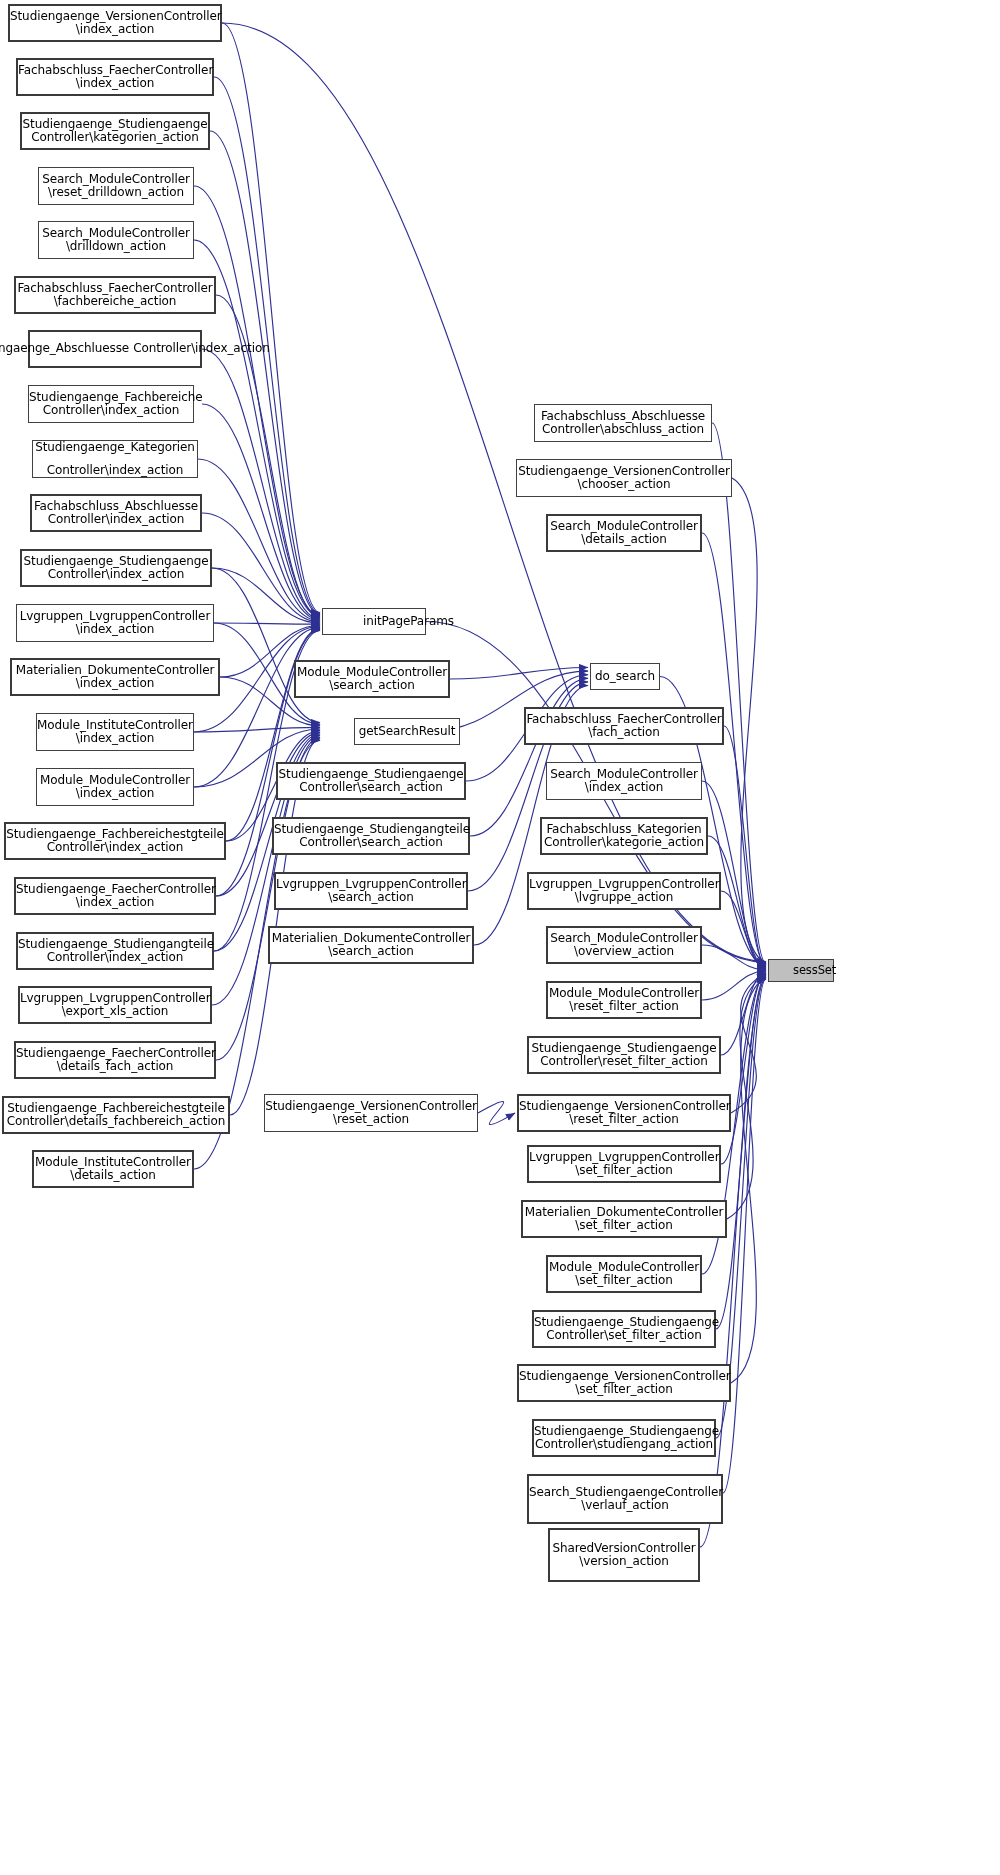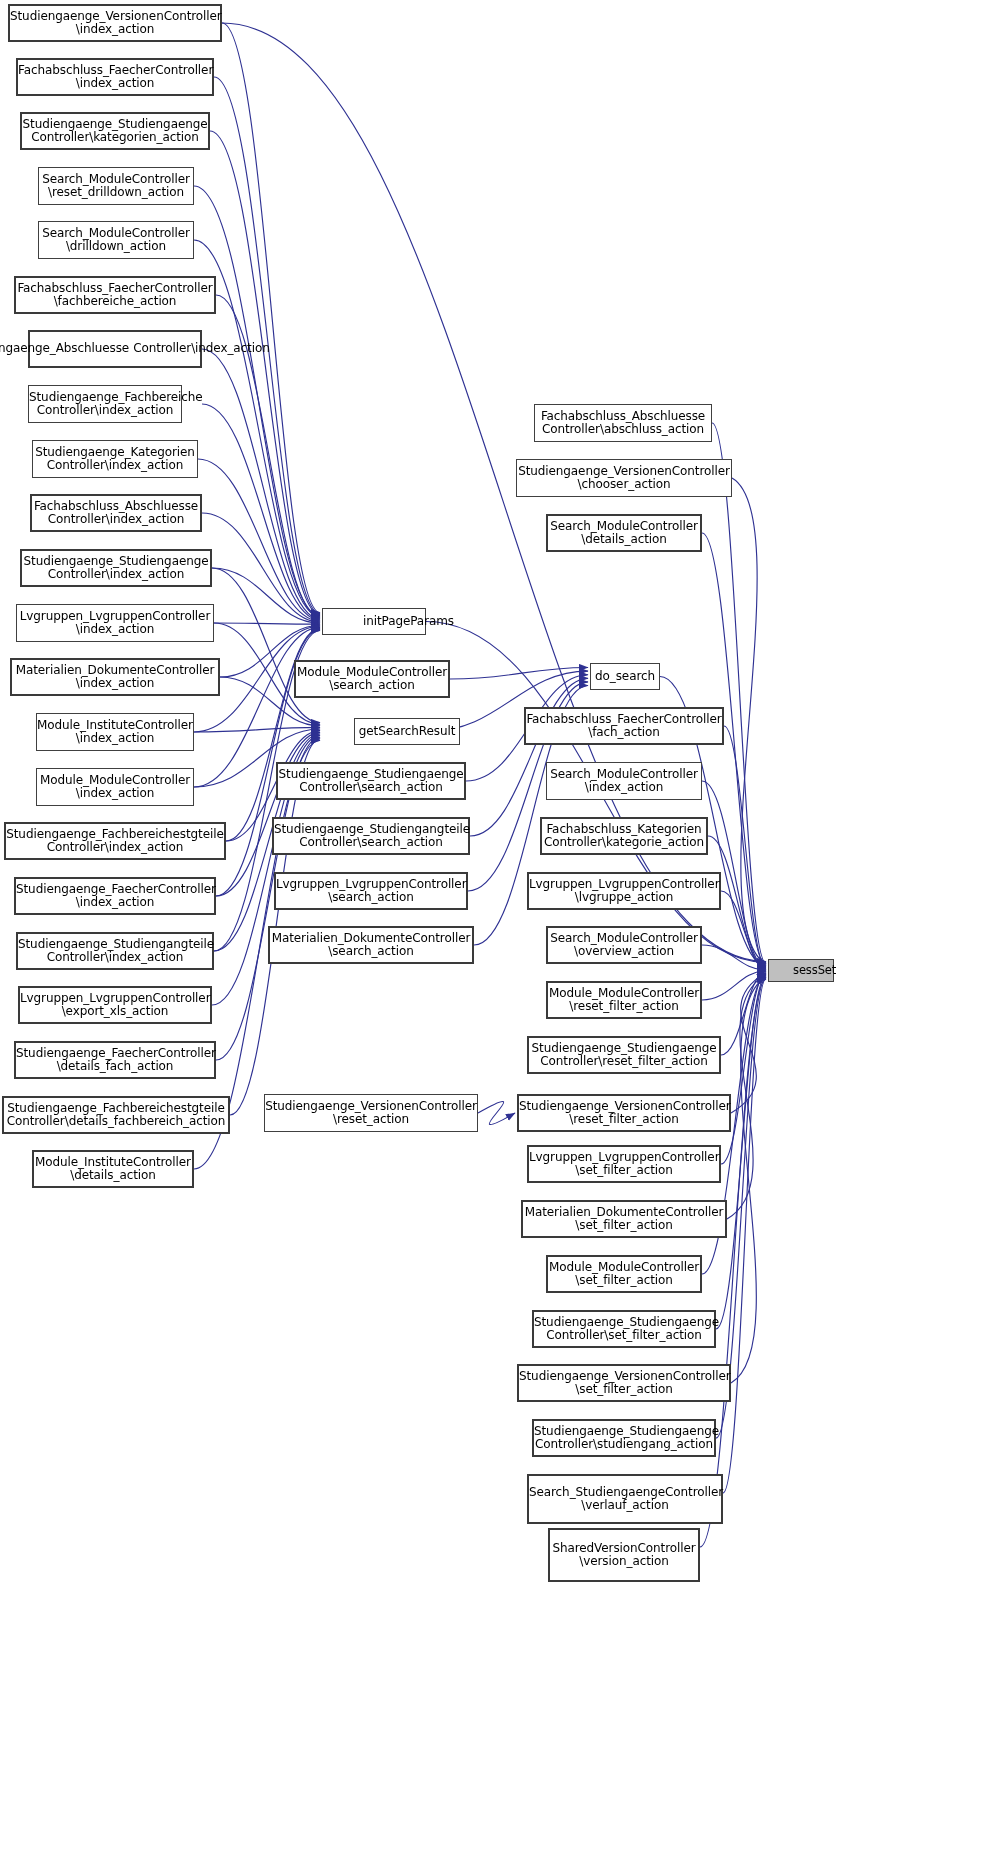--- a/index.html
+++ b/index.html
@@ -127,22 +127,22 @@
       </g>
   </svg>
   <div id="nodes">
       <div class="node thick" style="left: 8px; top: 4px; width: 214px; height: 38px; flex-direction: column;"><span class="label">Studiengaenge_VersionenController</span><span class="label">\index_action</span></div>
       <div class="node thick" style="left: 16px; top: 58px; width: 198px; height: 38px; flex-direction: column;"><span class="label">Fachabschluss_FaecherController</span><span class="label">\index_action</span></div>
       <div class="node thick" style="left: 20px; top: 112px; width: 190px; height: 38px; flex-direction: column;"><span class="label">Studiengaenge_Studiengaenge</span><span class="label">Controller\kategorien_action</span></div>
       <div class="node" style="left: 38px; top: 167px; width: 156px; height: 38px; flex-direction: column;"><span class="label">Search_ModuleController</span><span class="label">\reset_drilldown_action</span></div>
       <div class="node" style="left: 38px; top: 221px; width: 156px; height: 38px; flex-direction: column;"><span class="label">Search_ModuleController</span><span class="label">\drilldown_action</span></div>
       <div class="node thick" style="left: 14px; top: 276px; width: 202px; height: 38px; flex-direction: column;"><span class="label">Fachabschluss_FaecherController</span><span class="label">\fachbereiche_action</span></div>
       <div class="node thick" style="left: 28px; top: 330px; width: 174px; height: 38px; flex-direction: row;"><span class="label">Studiengaenge_Abschluesse</span><span class="label">Controller\index_action</span></div>
-      <div class="node" style="left: 28px; top: 385px; width: 154px; height: 38px; flex-direction: column;"><span class="label">Studiengaenge_Fachbereiche</span><span class="label">Controller\index_action</span></div>
-      <div class="node" style="left: 32px; top: 440px; width: 166px; height: 38px; flex-direction: column;"><span class="label">Studiengaenge_Kategorien</span><span class="label">Controller\index_action</span></div>
+      <div class="node" style="left: 28px; top: 385px; width: 166px; height: 38px; flex-direction: column;"><span class="label">Studiengaenge_Fachbereiche</span><span class="label">Controller\index_action</span></div>
+      <div class="node" style="left: 32px; top: 440px; width: 166px; height: 38px; flex-direction: column; justify-content: space-between;"><span class="label">Studiengaenge_Kategorien</span><span class="label">Controller\index_action</span></div>
       <div class="node thick" style="left: 30px; top: 494px; width: 172px; height: 38px; flex-direction: column;"><span class="label">Fachabschluss_Abschluesse</span><span class="label">Controller\index_action</span></div>
       <div class="node thick" style="left: 20px; top: 549px; width: 192px; height: 38px; flex-direction: column;"><span class="label">Studiengaenge_Studiengaenge</span><span class="label">Controller\index_action</span></div>
       <div class="node" style="left: 16px; top: 604px; width: 198px; height: 38px; flex-direction: column;"><span class="label">Lvgruppen_LvgruppenController</span><span class="label">\index_action</span></div>
       <div class="node thick" style="left: 10px; top: 658px; width: 210px; height: 38px; flex-direction: column;"><span class="label">Materialien_DokumenteController</span><span class="label">\index_action</span></div>
       <div class="node" style="left: 36px; top: 713px; width: 158px; height: 38px; flex-direction: column;"><span class="label">Module_InstituteController</span><span class="label">\index_action</span></div>
       <div class="node" style="left: 36px; top: 768px; width: 158px; height: 38px; flex-direction: column;"><span class="label">Module_ModuleController</span><span class="label">\index_action</span></div>
       <div class="node thick" style="left: 4px; top: 822px; width: 222px; height: 38px; flex-direction: column;"><span class="label">Studiengaenge_Fachbereichestgteile</span><span class="label">Controller\index_action</span></div>
       <div class="node thick" style="left: 14px; top: 877px; width: 202px; height: 38px; flex-direction: column;"><span class="label">Studiengaenge_FaecherController</span><span class="label">\index_action</span></div>
       <div class="node thick" style="left: 16px; top: 932px; width: 198px; height: 38px; flex-direction: column;"><span class="label">Studiengaenge_Studiengangteile</span><span class="label">Controller\index_action</span></div>
       <div class="node thick" style="left: 18px; top: 986px; width: 194px; height: 38px; flex-direction: column;"><span class="label">Lvgruppen_LvgruppenController</span><span class="label">\export_xls_action</span></div>

